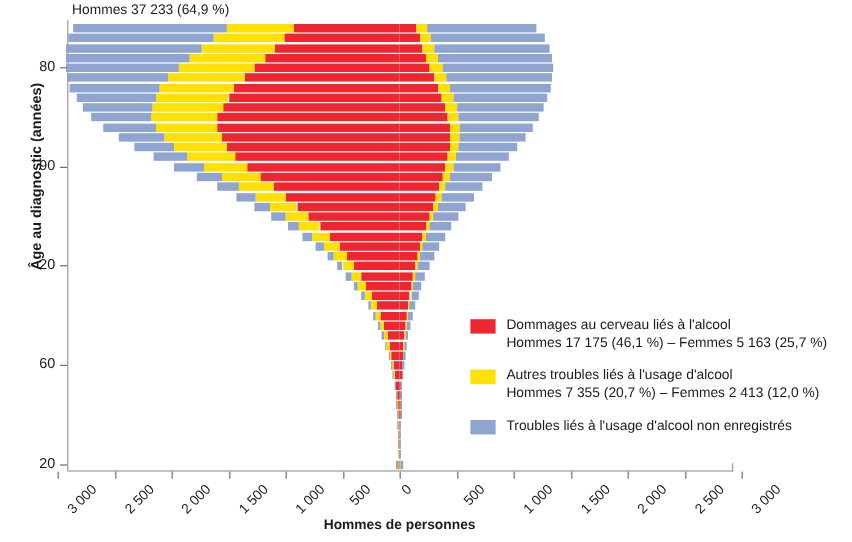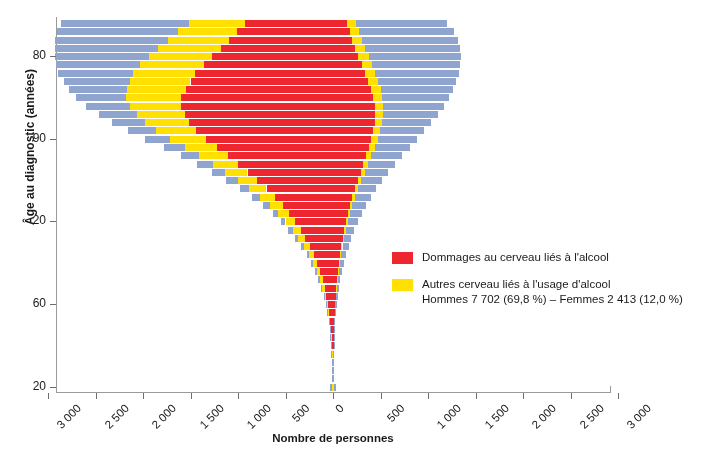--- a/index.html
+++ b/index.html
@@ -128,21 +128,21 @@
     width: 666px;
     text-align: center;
     font-size: 11.5px;
     font-weight: bold;
   }
 
   
   #legend {
     position: absolute;
     left: 392px;
-    top: 250px;
+    top: 264px;
     width: 312px;
   }
   .leg-item {
     position: relative;
     margin-bottom: 12px;
   }
   .leg-sw {
     position: absolute;
     left: 0;
     top: 2px;
@@ -154,20 +154,21 @@
     font-size: 11.5px;
     line-height: 15px;
     white-space: nowrap;
   }
 </style>
 </head>
 <body>
 
 <div id="chart-root">
 
+  <div class="hdr" id="hdr-men">Hommes 37 233 (64,9 %)</div>
 
   <div id="axis-left"></div>
   <div id="axis-bottom"></div>
   <div id="axis-bottom-cap"></div>
 
   <div id="plot">
       <div class="row" style="top: 3px; left: 0px; right: 0px;">
         <div class="seg" style="left: 188.65px; width: 88.35px; background: rgb(238, 38, 48);"></div>
         <div class="seg" style="left: 132.6px; width: 56.05px; background: rgb(255, 224, 0);"></div>
         <div class="seg" style="left: 5.3px; width: 127.3px; background: rgb(143, 165, 207);"></div>
@@ -564,31 +565,38 @@
       <div class="xlab" style="left: 426px;">1 000</div>
       <div class="xtick" style="left: 475.5px;"></div>
       <div class="xlab" style="left: 473.5px;">1 500</div>
       <div class="xtick" style="left: 523px;"></div>
       <div class="xlab" style="left: 521px;">2 000</div>
       <div class="xtick" style="left: 570.5px;"></div>
       <div class="xlab" style="left: 568.5px;">2 500</div>
       <div class="xtick" style="left: 618px;"></div>
       <div class="xlab" style="left: 616px;">3 000</div>
     </div>
-  <div id="xtitle">Nombre de personnes</div>
+  <div id="xtitle">Hommes de personnes</div>
 
   <div id="legend">
       <div class="leg-item">
         <div class="leg-sw" style="background: rgb(238, 38, 48);"></div>
         <div class="leg-txt">
           <div>Dommages au cerveau liés à l'alcool</div>
+          <div>Hommes 17 175 (46,1 %) – Femmes 5 163 (25,7 %)</div>
         </div>
       </div>
       <div class="leg-item">
         <div class="leg-sw" style="background: rgb(255, 224, 0);"></div>
         <div class="leg-txt">
-          <div>Autres cerveau liés à l'usage d'alcool</div>
-          <div>Hommes 7 702 (69,8 %) – Femmes 2 413 (12,0 %)</div>
+          <div>Autres troubles liés à l'usage d'alcool</div>
+          <div>Hommes 7 355 (20,7 %) – Femmes 2 413 (12,0 %)</div>
         </div>
       </div>
+      <div class="leg-item">
+        <div class="leg-sw" style="background: rgb(143, 165, 207);"></div>
+        <div class="leg-txt">
+          <div>Troubles liés à l'usage d'alcool non enregistrés</div>
+        </div>
+      </div>
     </div>
 
 </div>
 
 </body></html>

